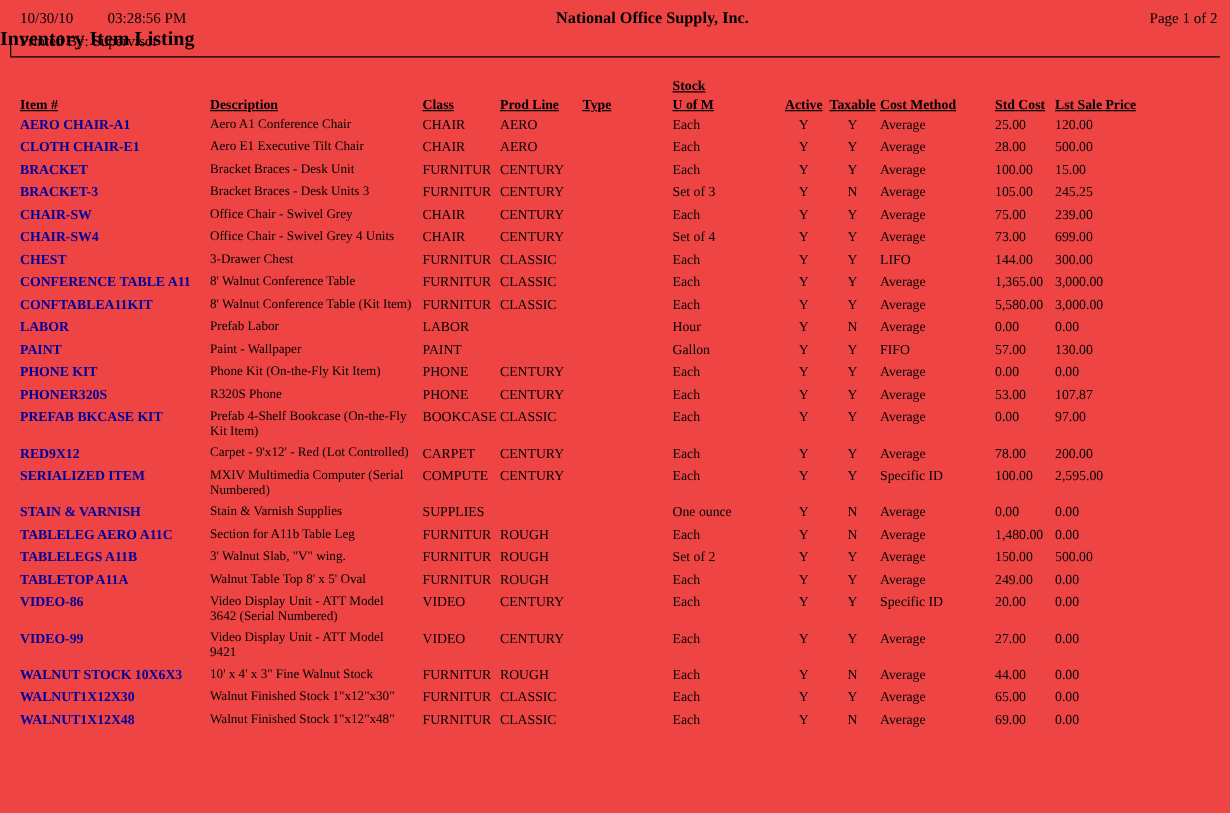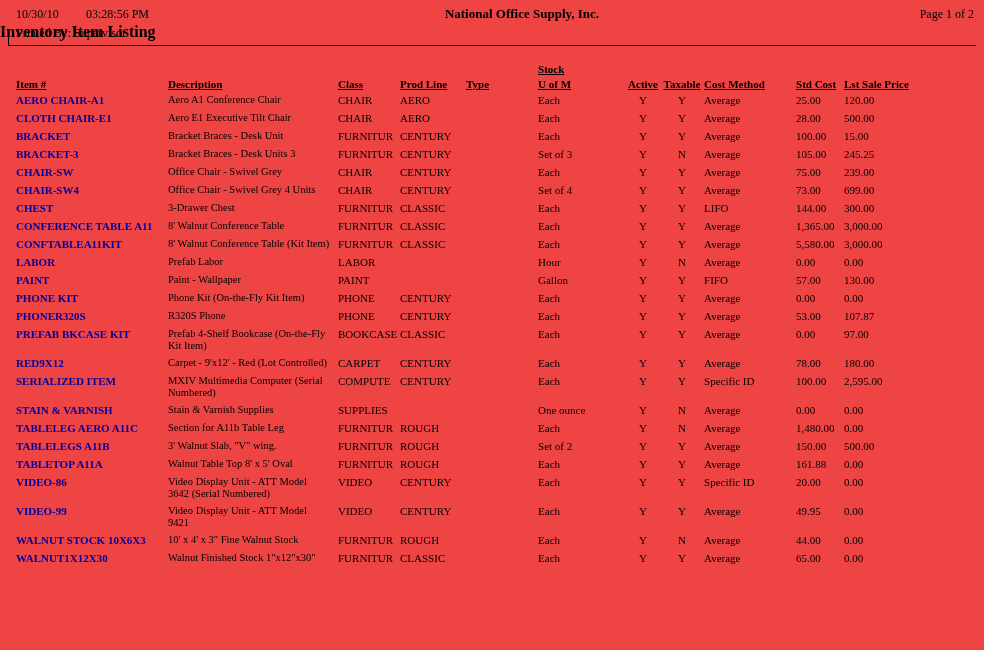--- a/index.html
+++ b/index.html
@@ -272,21 +272,21 @@
             <td class="c-item">RED9X12</td>
             <td class="c-desc">Carpet - 9'x12' - Red (Lot Controlled)</td>
             <td class="c-class">CARPET</td>
             <td class="c-prodline">CENTURY</td>
             <td class="c-type"></td>
             <td class="c-uofm">Each</td>
             <td class="c-active ctr">Y</td>
             <td class="c-taxable ctr">Y</td>
             <td class="c-costmethod">Average</td>
             <td class="c-stdcost num">78.00</td>
-            <td class="c-price num">180.00</td>
+            <td class="c-price num">200.00</td>
           </tr>
           <tr>
             <td class="c-item">SERIALIZED ITEM</td>
             <td class="c-desc">MXIV Multimedia Computer (Serial Numbered)</td>
             <td class="c-class">COMPUTE</td>
             <td class="c-prodline">CENTURY</td>
             <td class="c-type"></td>
             <td class="c-uofm">Each</td>
             <td class="c-active ctr">Y</td>
             <td class="c-taxable ctr">Y</td>
@@ -336,21 +336,21 @@
           <tr>
             <td class="c-item">TABLETOP A11A</td>
             <td class="c-desc">Walnut Table Top 8' x 5' Oval</td>
             <td class="c-class">FURNITUR</td>
             <td class="c-prodline">ROUGH</td>
             <td class="c-type"></td>
             <td class="c-uofm">Each</td>
             <td class="c-active ctr">Y</td>
             <td class="c-taxable ctr">Y</td>
             <td class="c-costmethod">Average</td>
-            <td class="c-stdcost num">161.88</td>
+            <td class="c-stdcost num">249.00</td>
             <td class="c-price num">0.00</td>
           </tr>
           <tr>
             <td class="c-item">VIDEO-86</td>
             <td class="c-desc">Video Display Unit - ATT Model 3642 (Serial Numbered)</td>
             <td class="c-class">VIDEO</td>
             <td class="c-prodline">CENTURY</td>
             <td class="c-type"></td>
             <td class="c-uofm">Each</td>
             <td class="c-active ctr">Y</td>
@@ -362,21 +362,21 @@
           <tr>
             <td class="c-item">VIDEO-99</td>
             <td class="c-desc">Video Display Unit - ATT Model 9421</td>
             <td class="c-class">VIDEO</td>
             <td class="c-prodline">CENTURY</td>
             <td class="c-type"></td>
             <td class="c-uofm">Each</td>
             <td class="c-active ctr">Y</td>
             <td class="c-taxable ctr">Y</td>
             <td class="c-costmethod">Average</td>
-            <td class="c-stdcost num">49.95</td>
+            <td class="c-stdcost num">27.00</td>
             <td class="c-price num">0.00</td>
           </tr>
           <tr>
             <td class="c-item">WALNUT STOCK 10X6X3</td>
             <td class="c-desc">10' x 4' x 3" Fine Walnut Stock</td>
             <td class="c-class">FURNITUR</td>
             <td class="c-prodline">ROUGH</td>
             <td class="c-type"></td>
             <td class="c-uofm">Each</td>
             <td class="c-active ctr">Y</td>
@@ -389,19 +389,32 @@
             <td class="c-item">WALNUT1X12X30</td>
             <td class="c-desc">Walnut Finished Stock 1"x12"x30"</td>
             <td class="c-class">FURNITUR</td>
             <td class="c-prodline">CLASSIC</td>
             <td class="c-type"></td>
             <td class="c-uofm">Each</td>
             <td class="c-active ctr">Y</td>
             <td class="c-taxable ctr">Y</td>
             <td class="c-costmethod">Average</td>
             <td class="c-stdcost num">65.00</td>
+            <td class="c-price num">0.00</td>
+          </tr>
+          <tr>
+            <td class="c-item">WALNUT1X12X48</td>
+            <td class="c-desc">Walnut Finished Stock 1"x12"x48"</td>
+            <td class="c-class">FURNITUR</td>
+            <td class="c-prodline">CLASSIC</td>
+            <td class="c-type"></td>
+            <td class="c-uofm">Each</td>
+            <td class="c-active ctr">Y</td>
+            <td class="c-taxable ctr">N</td>
+            <td class="c-costmethod">Average</td>
+            <td class="c-stdcost num">69.00</td>
             <td class="c-price num">0.00</td>
           </tr>
         </tbody>
     </table>
   </div>
 
 </div>
 
 </body></html>

